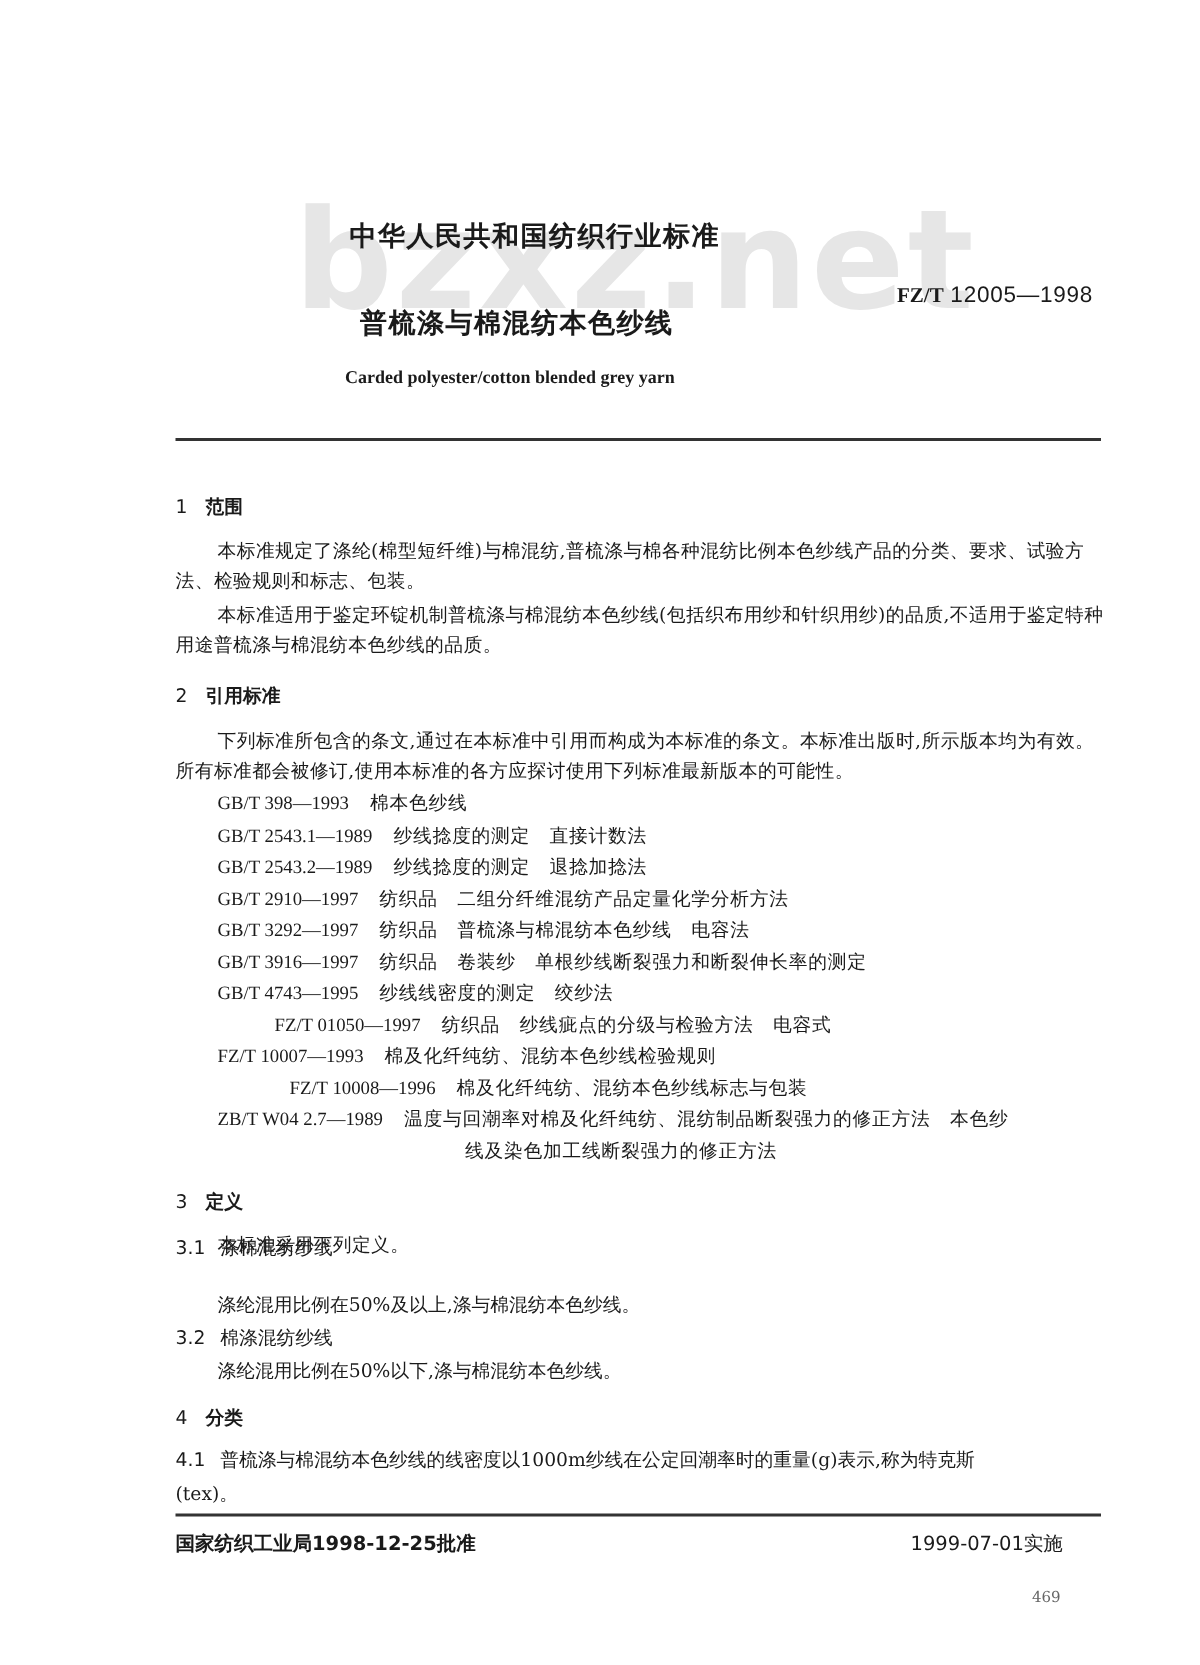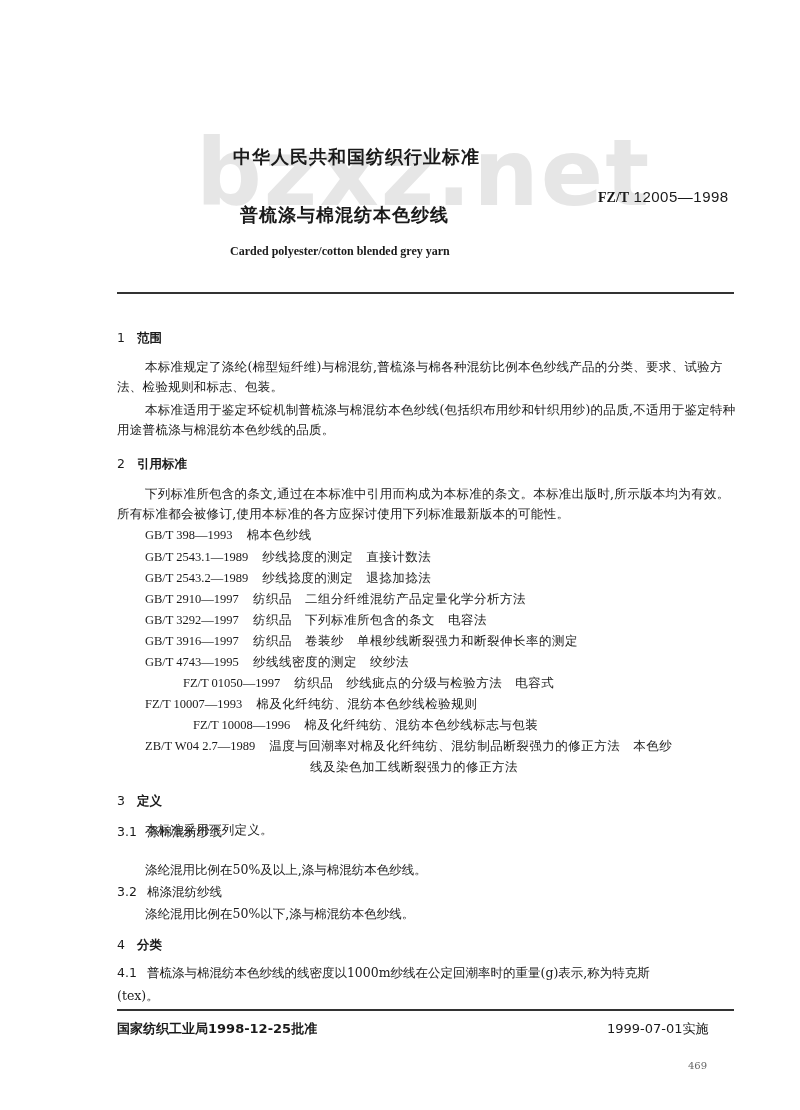--- a/index.html
+++ b/index.html
@@ -55,21 +55,21 @@
 
 <div class="abs h" style="left:117px; top:456px;">
   <span class="n">2</span><span>引用标准</span>
 </div>
 <div class="abs p ind" style="top:484px;">下列标准所包含的条文,通过在本标准中引用而构成为本标准的条文。本标准出版时,所示版本均为有效。所有标准都会被修订,使用本标准的各方应探讨使用下列标准最新版本的可能性。</div>
 
 <div class="abs ref" style="top:527px;"><span class="c">GB/T 398—1993</span><span class="t">棉本色纱线</span></div>
 <div class="abs ref" style="top:549px;"><span class="c">GB/T 2543.1—1989</span><span class="t">纱线捻度的测定　直接计数法</span></div>
 <div class="abs ref" style="top:570px;"><span class="c">GB/T 2543.2—1989</span><span class="t">纱线捻度的测定　退捻加捻法</span></div>
 <div class="abs ref" style="top:591px;"><span class="c">GB/T 2910—1997</span><span class="t">纺织品　二组分纤维混纺产品定量化学分析方法</span></div>
-<div class="abs ref" style="top:612px;"><span class="c">GB/T 3292—1997</span><span class="t">纺织品　下列标准所包含的条文　电容法</span></div>
+<div class="abs ref" style="top:612px;"><span class="c">GB/T 3292—1997</span><span class="t">纺织品　普梳涤与棉混纺本色纱线　电容法</span></div>
 <div class="abs ref" style="top:633px;"><span class="c">GB/T 3916—1997</span><span class="t">纺织品　卷装纱　单根纱线断裂强力和断裂伸长率的测定</span></div>
 <div class="abs ref" style="top:654px;"><span class="c">GB/T 4743—1995</span><span class="t">纱线线密度的测定　绞纱法</span></div>
 <div class="abs ref" style="top:675px;margin-left:38px;"><span class="c">FZ/T 01050—1997</span><span class="t">纺织品　纱线疵点的分级与检验方法　电容式</span></div>
 <div class="abs ref" style="top:696px;"><span class="c">FZ/T 10007—1993</span><span class="t">棉及化纤纯纺、混纺本色纱线检验规则</span></div>
 <div class="abs ref" style="top:717px;margin-left:48px;"><span class="c">FZ/T 10008—1996</span><span class="t">棉及化纤纯纺、混纺本色纱线标志与包装</span></div>
 <div class="abs ref" style="top:738px;"><span class="c">ZB/T W04 2.7—1989</span><span class="t">温度与回潮率对棉及化纤纯纺、混纺制品断裂强力的修正方法　本色纱</span></div>
 <div class="abs ref" style="top:759px; left:310px;"><span class="t">线及染色加工线断裂强力的修正方法</span></div>
 
 <div class="abs h" style="left:117px; top:793px;">
   <span class="n">3</span><span>定义</span>

